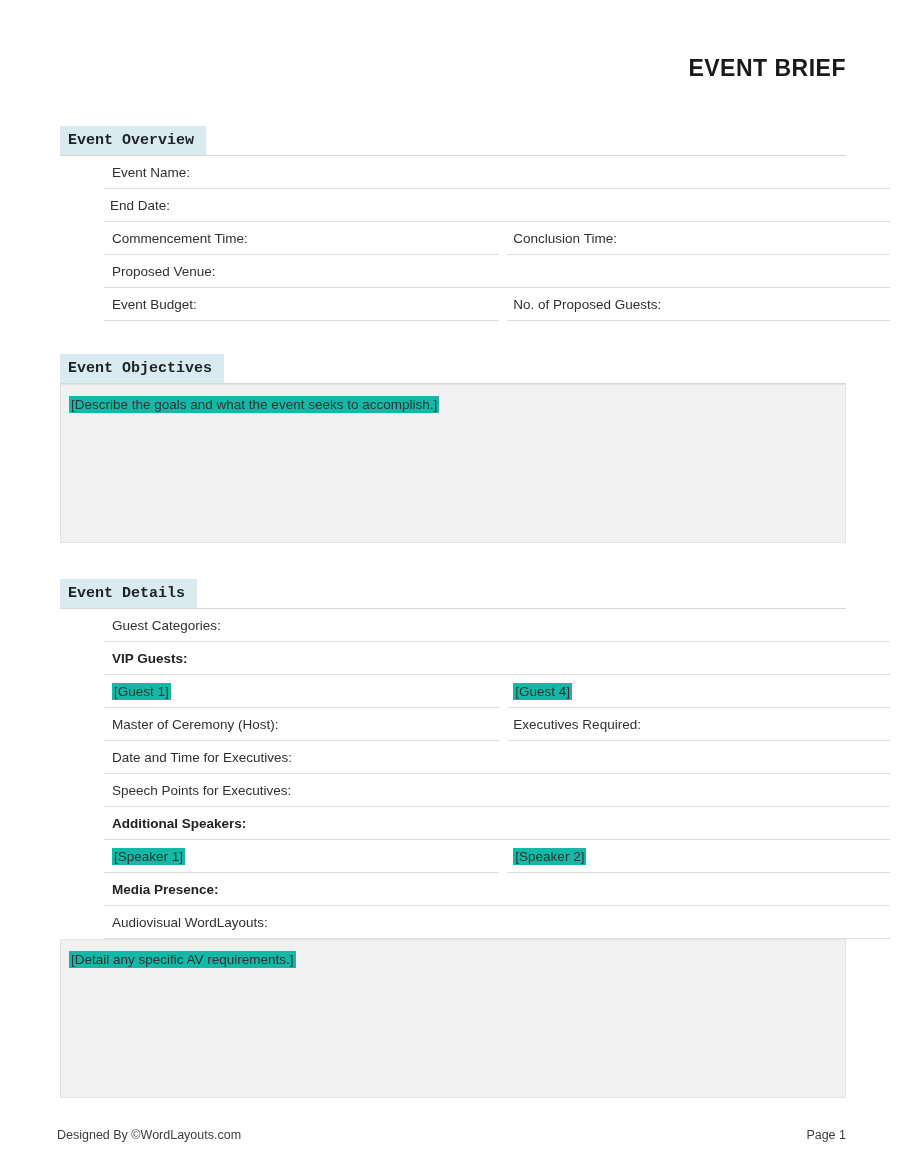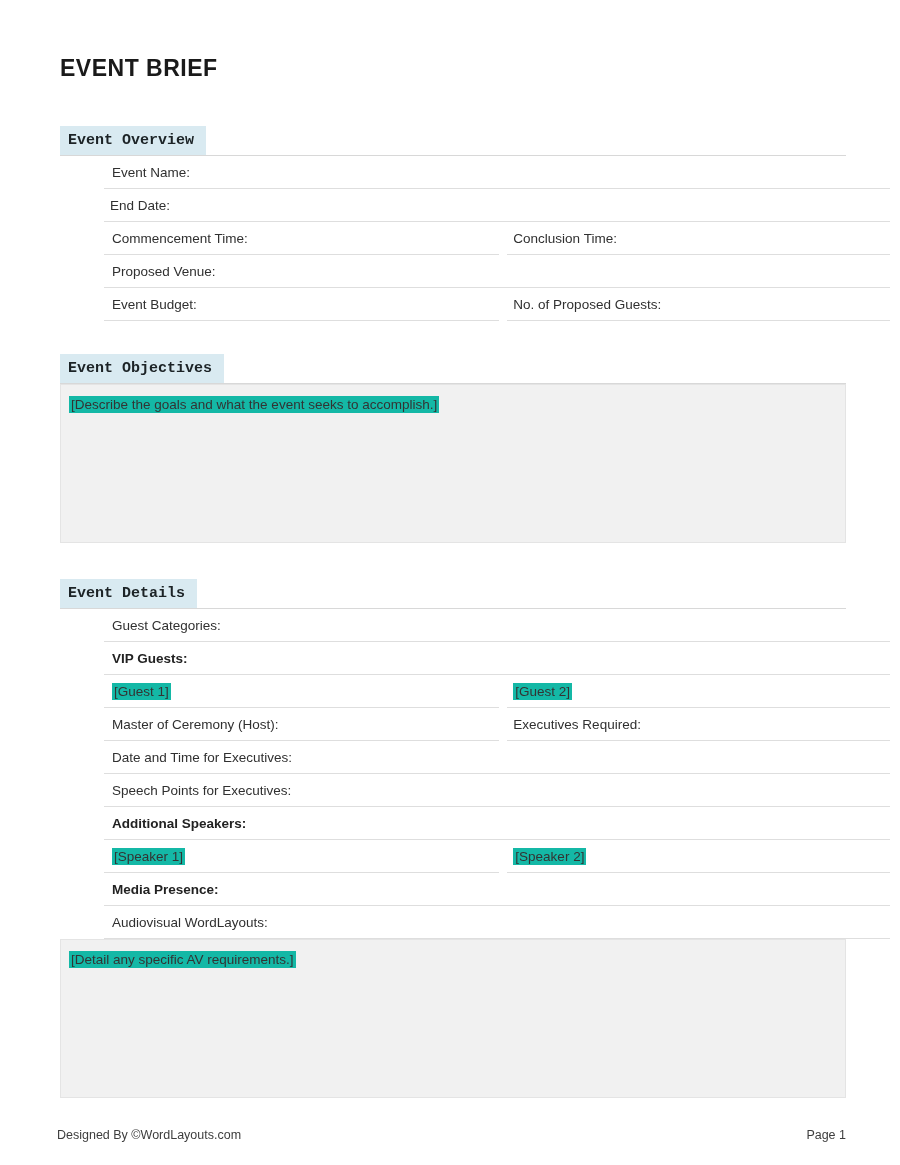--- a/index.html
+++ b/index.html
@@ -5,21 +5,21 @@
   * { margin:0; padding:0; box-sizing:border-box; }
   html,body { background:#ffffff; }
   body {
     width:900px; height:1165px;
     font-family:"Liberation Sans","DejaVu Sans",sans-serif;
     color:#303030; overflow:hidden; position:relative;
   }
   .page { width:900px; height:1165px; padding:55px 54px 0 60px; }
 
   .doc-title {
-    text-align:left; font-size:23px; font-weight:bold;
+    text-align:right; font-size:23px; font-weight:bold;
     color:#1a1a1a; letter-spacing:0.5px;
   }
 
   .section { margin-top:0; }
   .section-head { border-bottom:1px solid #d8d8d8; margin-top:0; }
   .chip {
     display:inline-block; background:#d9eaf1; color:#1c2326;
     font-size:15px; font-weight:bold; padding:6px 12px 6px 8px;
     min-width:130px;
     font-family:Liberation Mono, monospace;
@@ -111,21 +111,21 @@
       <div class="cell full">Guest Categories:</div>
     </div>
     <div class="row">
       <div class="cell full bold">VIP Guests:</div>
     </div>
     <div class="row">
       <div class="cell left">
         <span class="ph-chip">[Guest 1]</span>
       </div>
       <div class="cell right">
-        <span class="ph-chip">[Guest 2]</span>
+        <span class="ph-chip">[Guest 4]</span>
       </div>
     </div>
     <div class="row">
       <div class="cell left">Master of Ceremony (Host):</div>
       <div class="cell right">Executives Required:</div>
     </div>
     <div class="row">
       <div class="cell full">Date and Time for Executives:</div>
     </div>
     <div class="row">

